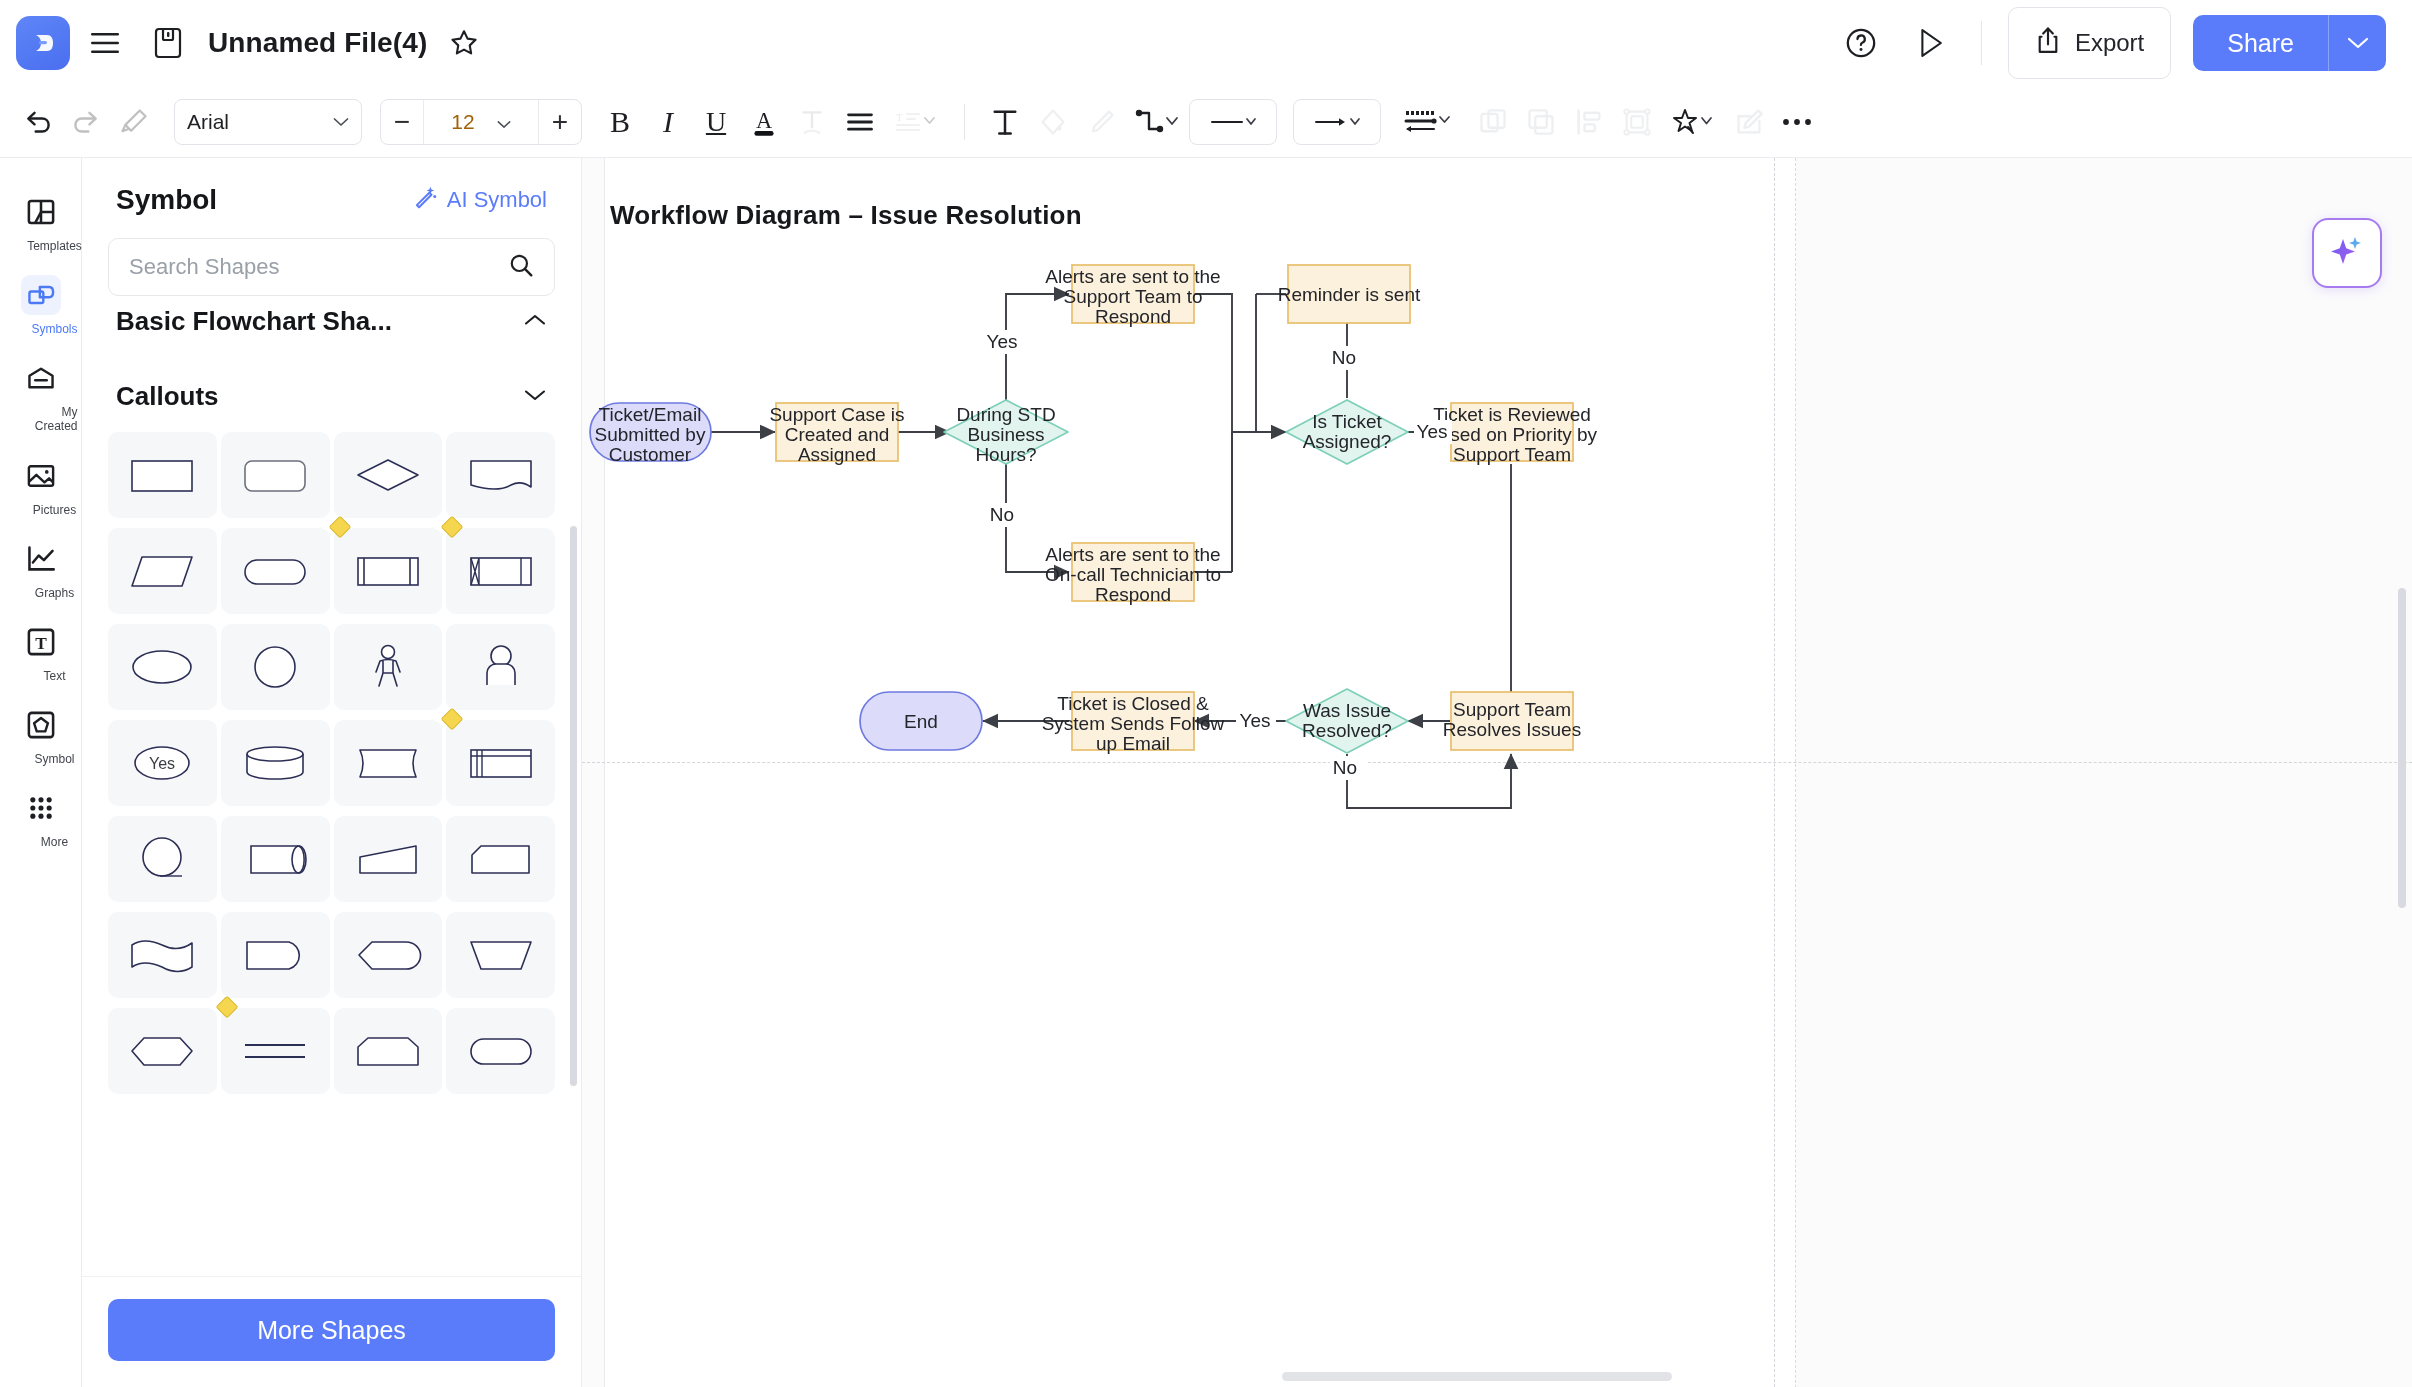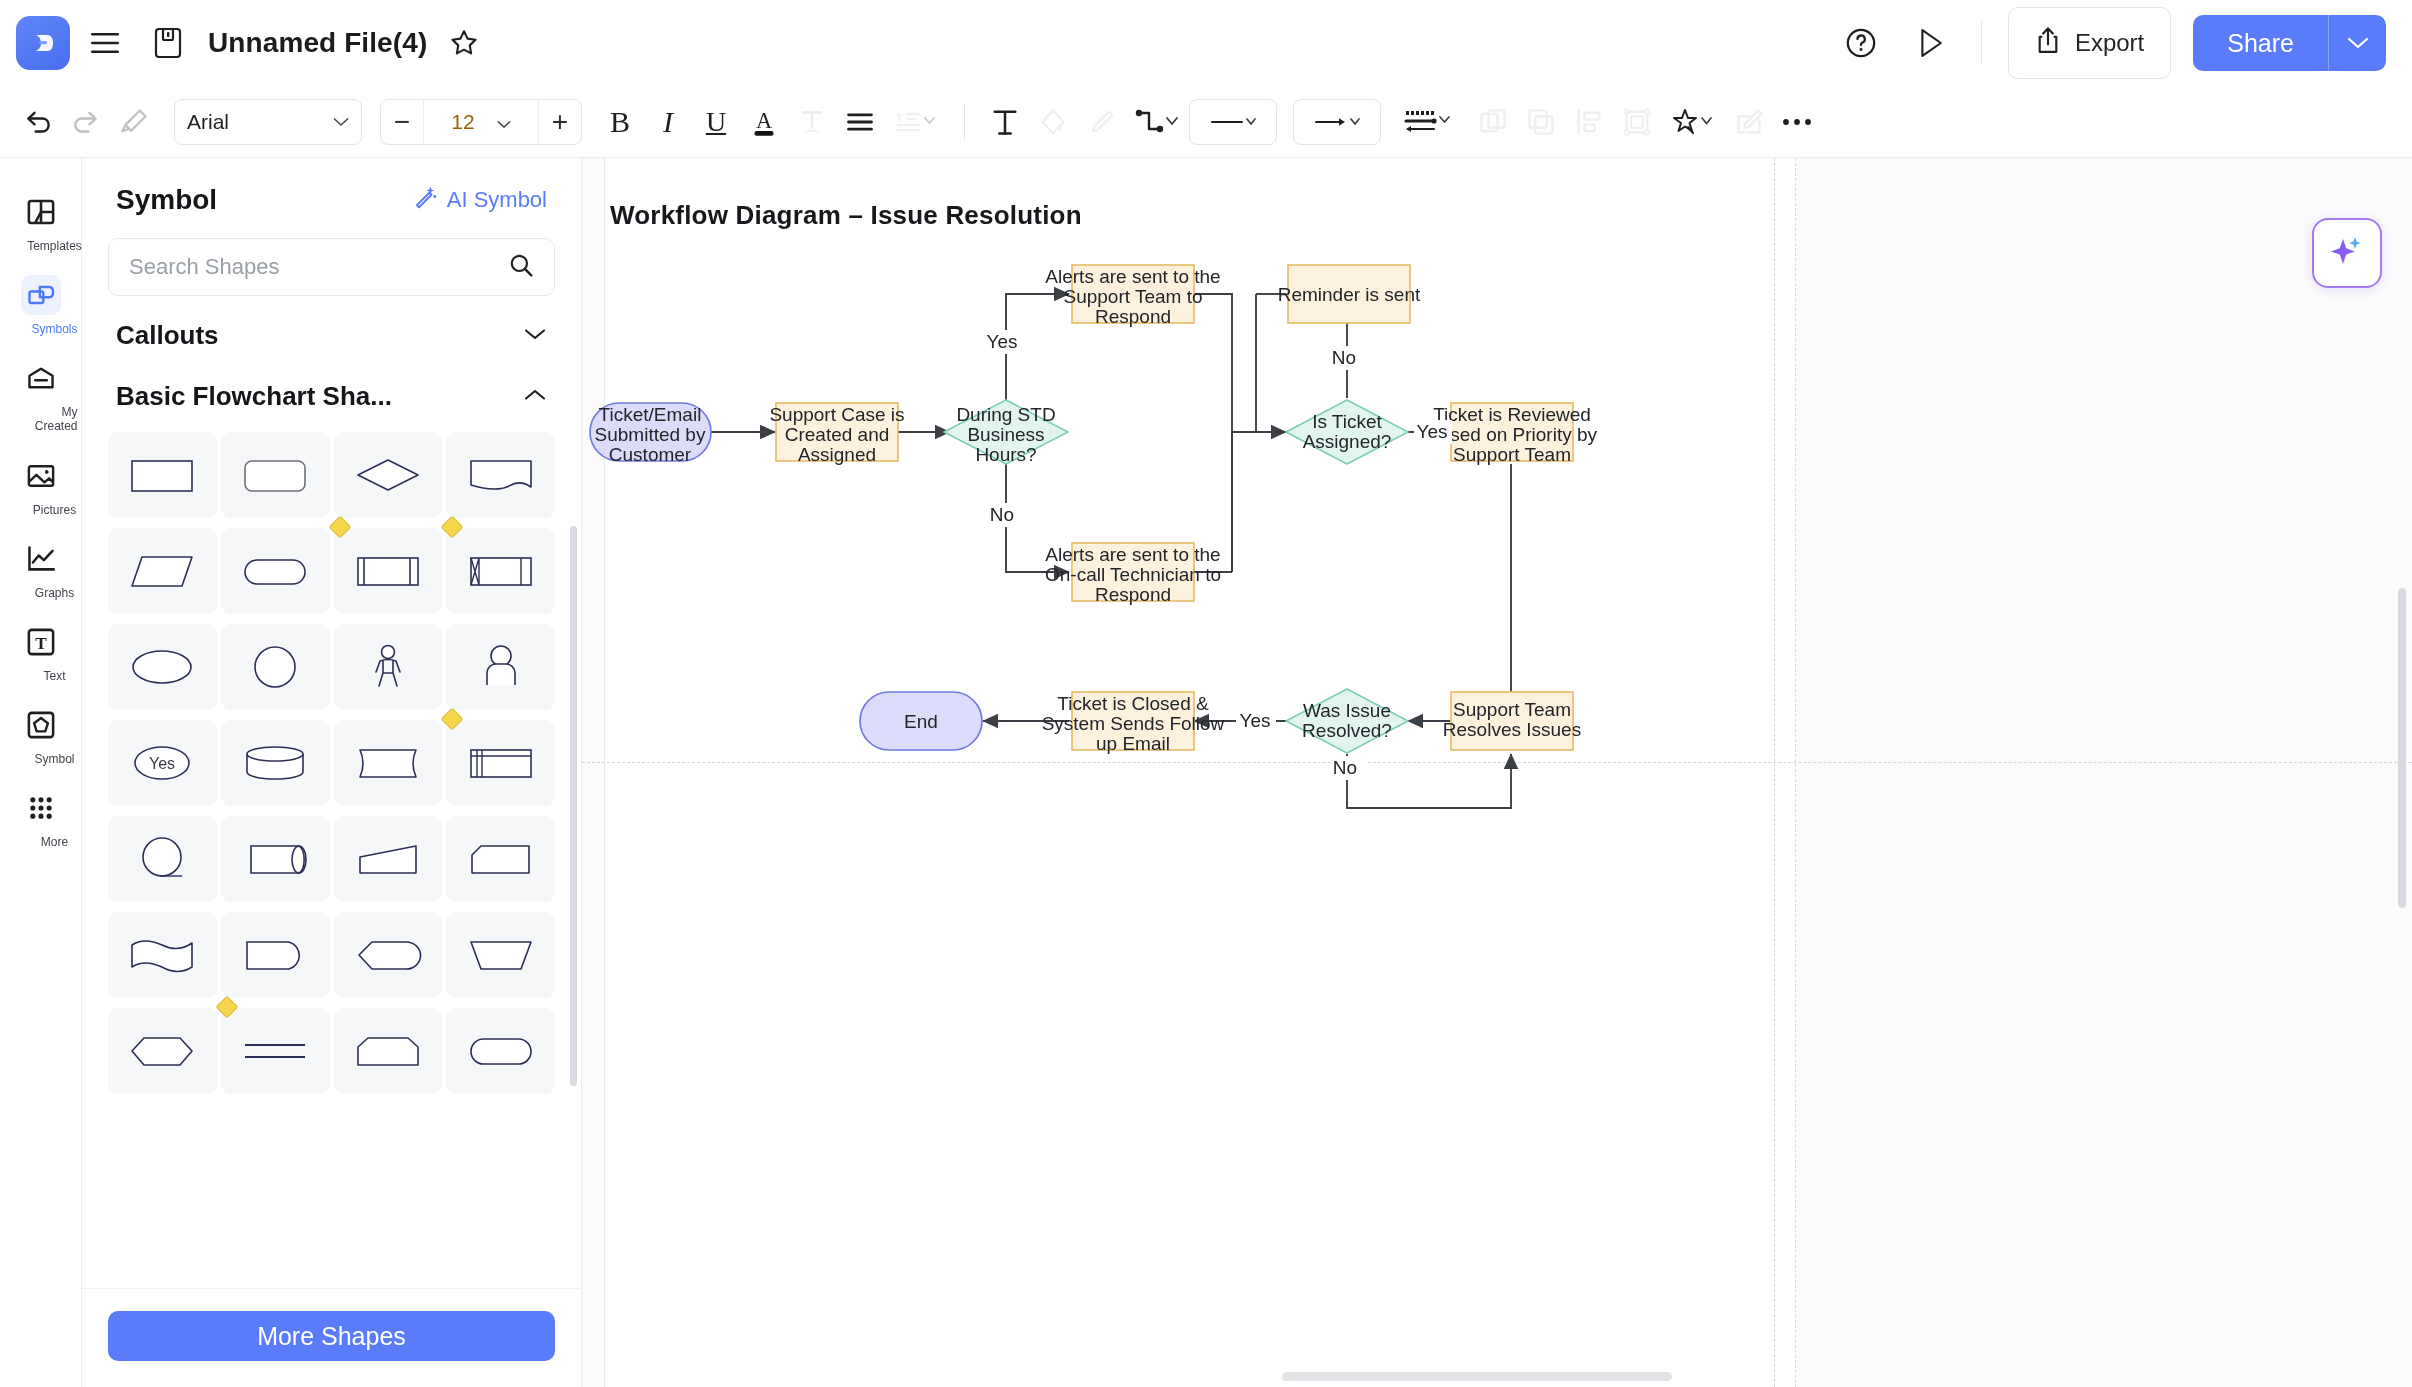--- a/index.html
+++ b/index.html
@@ -155,21 +155,21 @@
     display:flex; align-items:center; justify-content:center;
     position:relative; cursor:pointer;
   }
   .shape-cell svg { display:block; }
   .badge {
     position:absolute; top:-9px; left:-2px; width:16px; height:16px;
     background:#f5d64e; border:1px solid #d8b92c; transform: rotate(45deg); border-radius:2px;
   }
   .panel-foot { padding: 22px 26px 26px 26px; border-top:1px solid #f0f1f4; background:#fff; }
   .more-shapes {
-    height: 50px; width:100%; background:#5b7cfa; border:0; border-radius:10px;
+    height: 62px; width:100%; background:#5b7cfa; border:0; border-radius:10px;
     color:#fff; font-size:25px; cursor:pointer; font-family:"Liberation Sans", sans-serif;
   }
   .panel-sb {
     position:absolute; right: 4px; top: 368px; width: 7px; height: 560px;
     background:#d8dadf; border-radius: 4px;
   }
 
   
   .canvas {
     flex:1 1 auto; position:relative; background:#fbfbfc; overflow:hidden;
@@ -581,34 +581,34 @@
           <span>
             <svg width="26" height="26" viewBox="0 0 24 24">
               <circle cx="10.5" cy="10.5" r="7" fill="none" stroke="#1d1f23" stroke-width="2"></circle>
               <path d="M15.8 15.8 L21.5 21.5" stroke="#1d1f23" stroke-width="2.2" stroke-linecap="round"></path>
             </svg>
           </span>
         </div>
       </div>
 
       <div class="panel-scroll">
+        <div class="group-head" style="padding-top:10px">
+          <span class="group-title">Basic Flowchart Sha...</span>
+          <span>
+            <svg width="24" height="14" viewBox="0 0 24 14">
+                <path d="M3 10.5 L12 3 L21 10.5" fill="none" stroke="#1d1f23" stroke-width="2.1" stroke-linecap="round" stroke-linejoin="round"></path>
+              </svg>
+          </span>
+        </div>
+
         <div class="group-head">
           <span class="group-title">Callouts</span>
           <span>
             <svg width="24" height="14" viewBox="0 0 24 14">
                 <path d="M3 3.5 L12 11 L21 3.5" fill="none" stroke="#1d1f23" stroke-width="2.1" stroke-linecap="round" stroke-linejoin="round"></path>
-              </svg>
-          </span>
-        </div>
-
-        <div class="group-head" style="padding-top:10px">
-          <span class="group-title">Basic Flowchart Sha...</span>
-          <span>
-            <svg width="24" height="14" viewBox="0 0 24 14">
-                <path d="M3 10.5 L12 3 L21 10.5" fill="none" stroke="#1d1f23" stroke-width="2.1" stroke-linecap="round" stroke-linejoin="round"></path>
               </svg>
           </span>
         </div>
 
         <div class="shape-grid">
 
           <div class="shape-cell">
             <svg width="76" height="52" viewBox="0 0 76 52">
                 <rect x="8" y="12" width="60" height="30" fill="#fff" stroke="#2c2f55" stroke-width="1.6"></rect>
               </svg>

